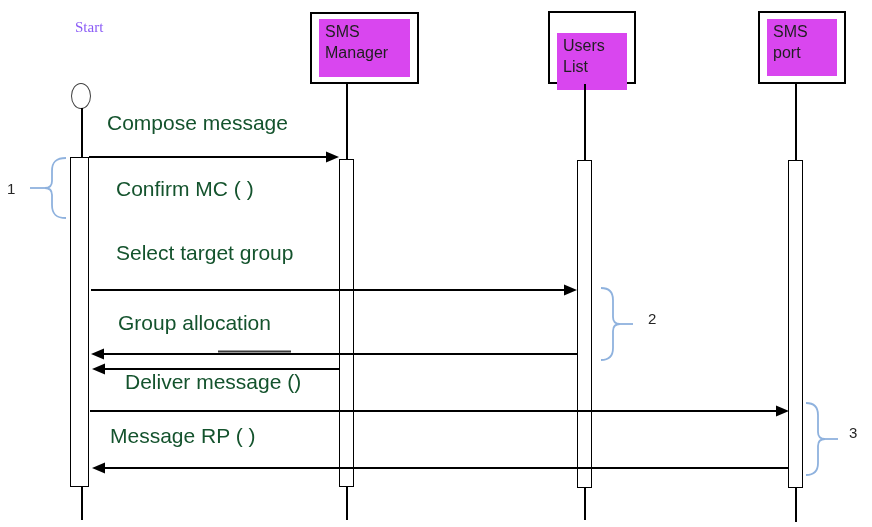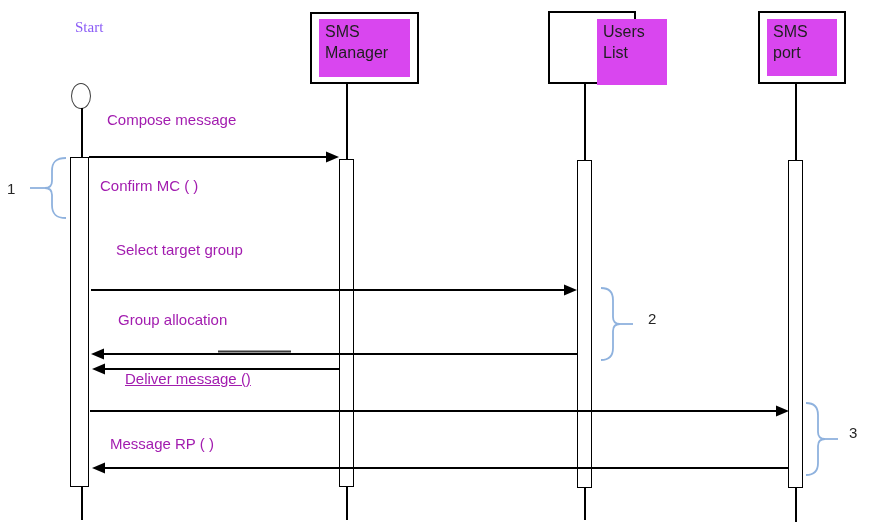--- a/index.html
+++ b/index.html
@@ -21,21 +21,21 @@
     position:absolute;width:1.5px;background:#000000;
   }
   .activation-bar{
     position:absolute;background:#ffffff;border:1.6px solid #000000;box-sizing:border-box;
   }
   .actor-head{
     position:absolute;left:71px;top:83px;width:20px;height:26px;
     border:1.6px solid #404040;border-radius:50%;box-sizing:border-box;background:#fff;
   }
   .msg-label{
-    position:absolute;font-size:15px;color:#a21caf;white-space:nowrap;
+    position:absolute;font-size:21px;color:#14532d;white-space:nowrap;
   }
   .num-label{
     position:absolute;font-size:15px;color:#262626;white-space:nowrap;
   }
   .start-label{
     position:absolute;left:75px;top:19px;font-family:"Liberation Serif",serif;
     font-size:15px;color:#8b5cf6;
   }
   svg.overlay{position:absolute;left:0;top:0;pointer-events:none;}
 </style>
@@ -52,21 +52,21 @@
   <div class="object-box" style="left:310px;top:12px;width:109px;height:72px;">
     <div class="object-fill" style="left:7px;top:5px;width:91px;height:58px;">
       <div class="object-label">SMS
 Manager</div>
     </div>
   </div>
   <div class="lifeline" style="left:346px;top:84px;height:75px;"></div>
   <div class="lifeline" style="left:346px;top:487px;height:33px;"></div>
 
   <div class="object-box" style="left:548px;top:11px;width:88px;height:73px;">
-    <div class="object-fill" style="left:7px;top:6px;width:70px;height:66px;margin-left:40px;">
+    <div class="object-fill" style="left:7px;top:20px;width:70px;height:57px;">
       <div class="object-label">Users
 List</div>
     </div>
   </div>
   <div class="lifeline" style="left:584px;top:84px;height:76px;"></div>
   <div class="lifeline" style="left:584px;top:488px;height:32px;"></div>
 
   <div class="object-box" style="left:758px;top:11px;width:88px;height:73px;">
     <div class="object-fill" style="left:7px;top:6px;width:70px;height:57px;">
       <div class="object-label">SMS
@@ -124,23 +124,23 @@
       <line x1="620" y1="324" x2="633" y2="324"></line>
     </g>
 
     <g stroke="#8FB2DE" stroke-width="1.8" fill="none">
       <path d="M 806 403 C 815 403 818 408 818 415 L 818 432 C 818 436 820 439 825 439 C 820 439 818 442 818 446 L 818 463 C 818 470 815 475 806 475"></path>
       <line x1="825" y1="439" x2="838" y2="439"></line>
     </g>
   </svg>
 
   <div class="msg-label" style="left:107px;top:111px;">Compose message</div>
-  <div class="msg-label" style="left:100px;top:177px;text-align:right;">Confirm MC ( )</div>
+  <div class="msg-label" style="left:116px;top:177px;text-align:right;">Confirm MC ( )</div>
   <div class="msg-label" style="left:118px;top:311px;">Group allocation</div>
   <div class="msg-label" style="left:116px;top:241px;">Select target group</div>
-  <div class="msg-label" style="left:125px;top:370px;text-decoration:underline;">Deliver message ()</div>
-  <div class="msg-label" style="left:110px;top:435px;">Message RP ( )</div>
+  <div class="msg-label" style="left:125px;top:370px;">Deliver message ()</div>
+  <div class="msg-label" style="left:110px;top:424px;">Message RP ( )</div>
 
   <div class="num-label" style="left:7px;top:180px;">1</div>
   <div class="num-label" style="left:648px;top:310px;">2</div>
   <div class="num-label" style="left:849px;top:424px;">3</div>
 
 </div>
 
 </body></html>

